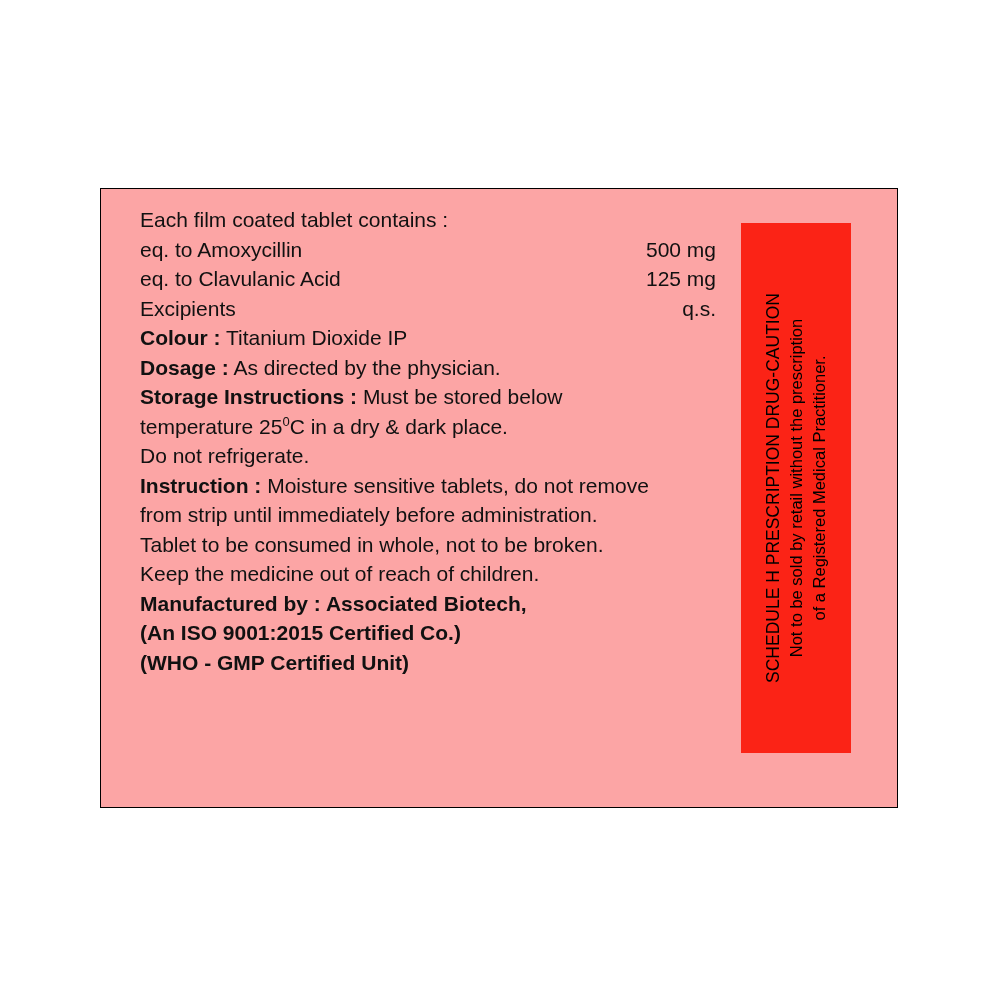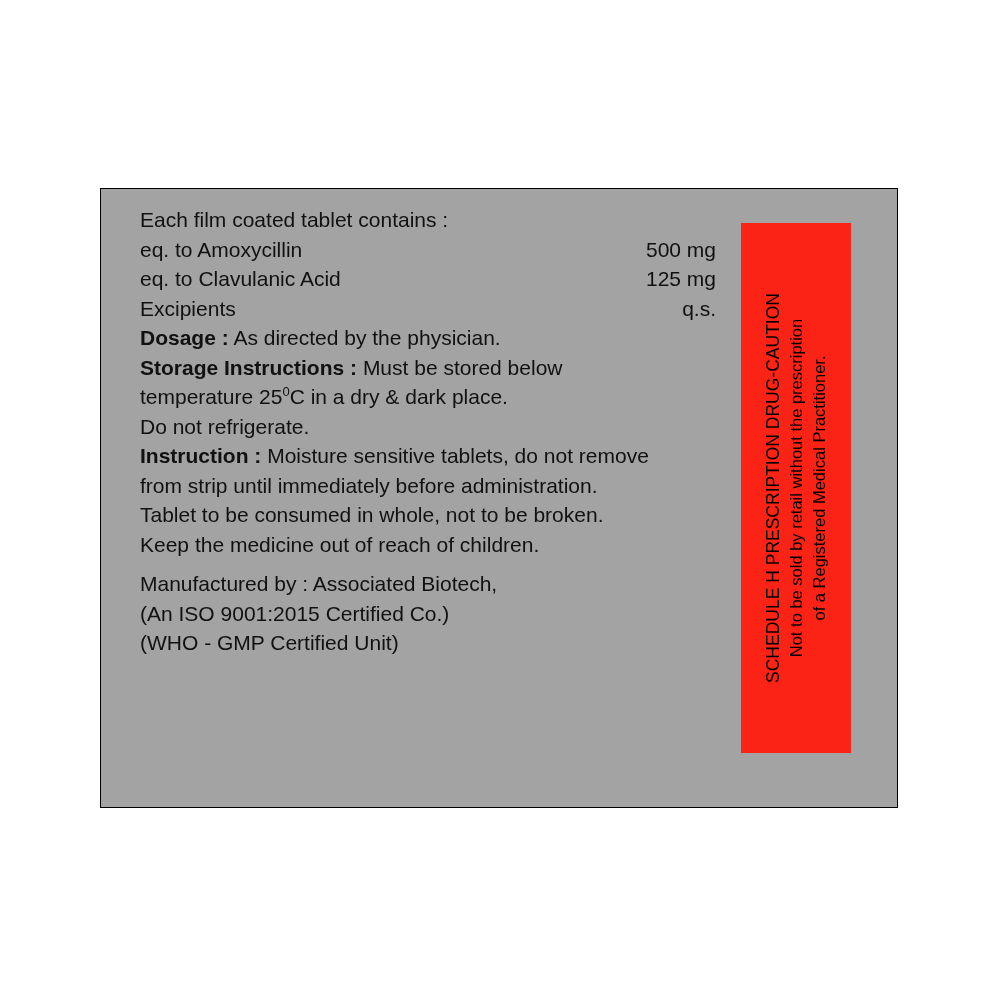--- a/index.html
+++ b/index.html
@@ -14,21 +14,21 @@
     position: relative;
     overflow: hidden;
   }
   .label-card {
     position: absolute;
     left: 100px;
     top: 188px;
     width: 798px;
     height: 620px;
     border: 1px solid #000000;
-    background: #a3a3a3;
+    background: #fca5a5;
     box-sizing: border-box;
   }
   .content {
     position: absolute;
     left: 39px;
     top: 16px;
     width: 600px;
   }
   .line {
     font-size: 21px;
@@ -42,21 +42,22 @@
   }
   .line .amt {
     position: absolute;
     right: 24px;
     top: 0;
   }
   .line.amt-row .amt-left {
     display: inline-block;
   }
   .mfg-block {
-    margin-top: 10px;
+    margin-top: 0;
+    font-weight: bold;
   }
   .red-panel {
     position: absolute;
     right: 46px;
     top: 34px;
     width: 110px;
     height: 530px;
     background: #fb2316;
   }
   .red-text {
@@ -106,20 +107,24 @@
     </div>
     <div class="line amt-row">
       <span class="amt-left">eq. to Clavulanic Acid</span>
       <span class="amt">125 mg</span>
     </div>
     <div class="line amt-row">
       <span class="amt-left">Excipients</span>
       <span class="amt">q.s.</span>
     </div>
 
+    <div class="line">
+      <span class="lbl">Colour :</span>
+      <span>Titanium Dioxide IP</span>
+    </div>
 
     <div class="line">
       <span class="lbl">Dosage :</span>
       <span>As directed by the physician.</span>
     </div>
 
     <div class="line">
       <span class="lbl">Storage Instructions :</span>
       <span>Must be stored below</span>
     </div>

